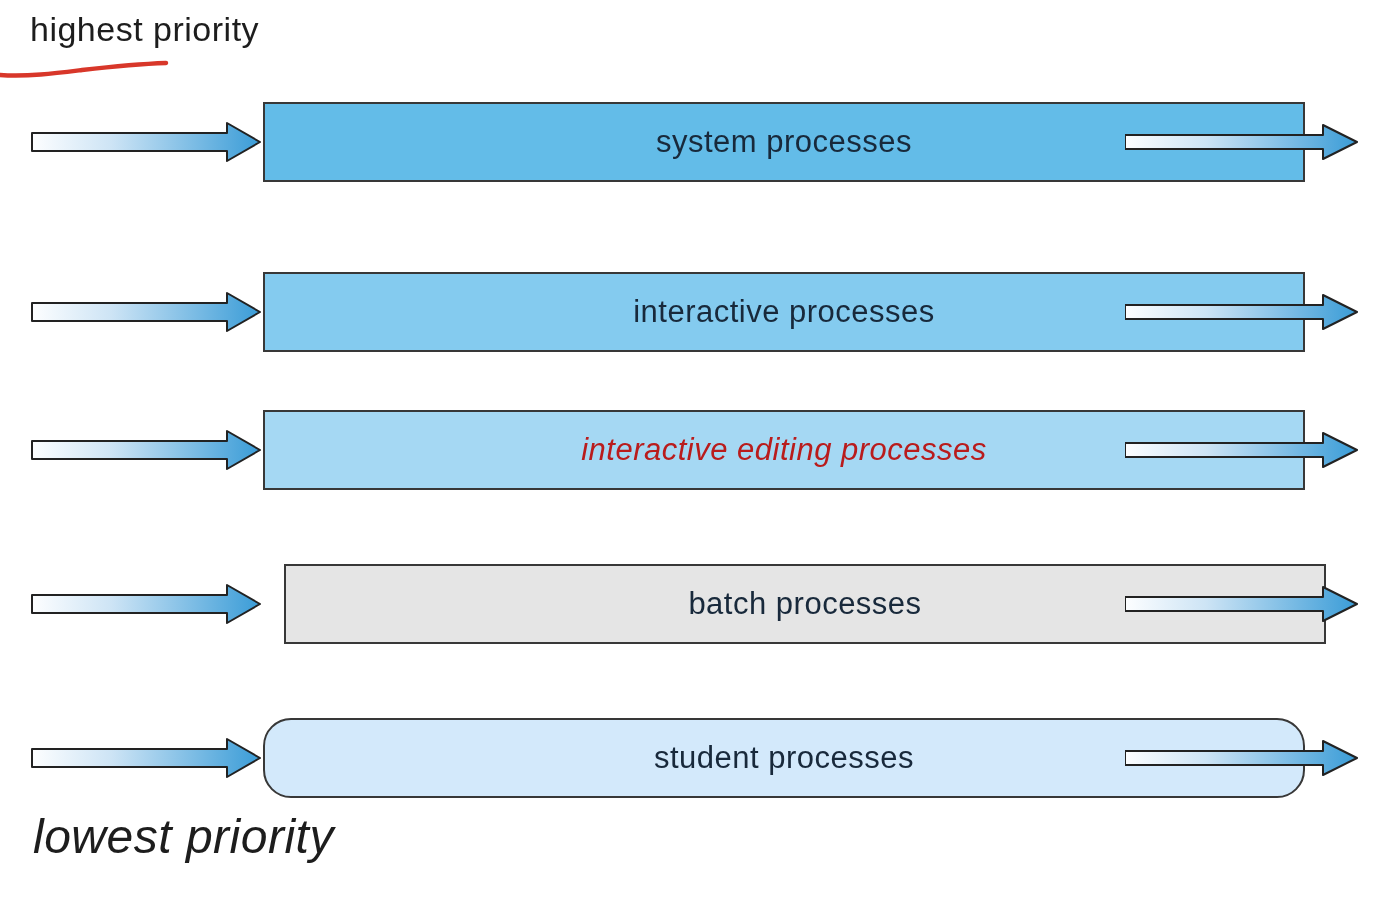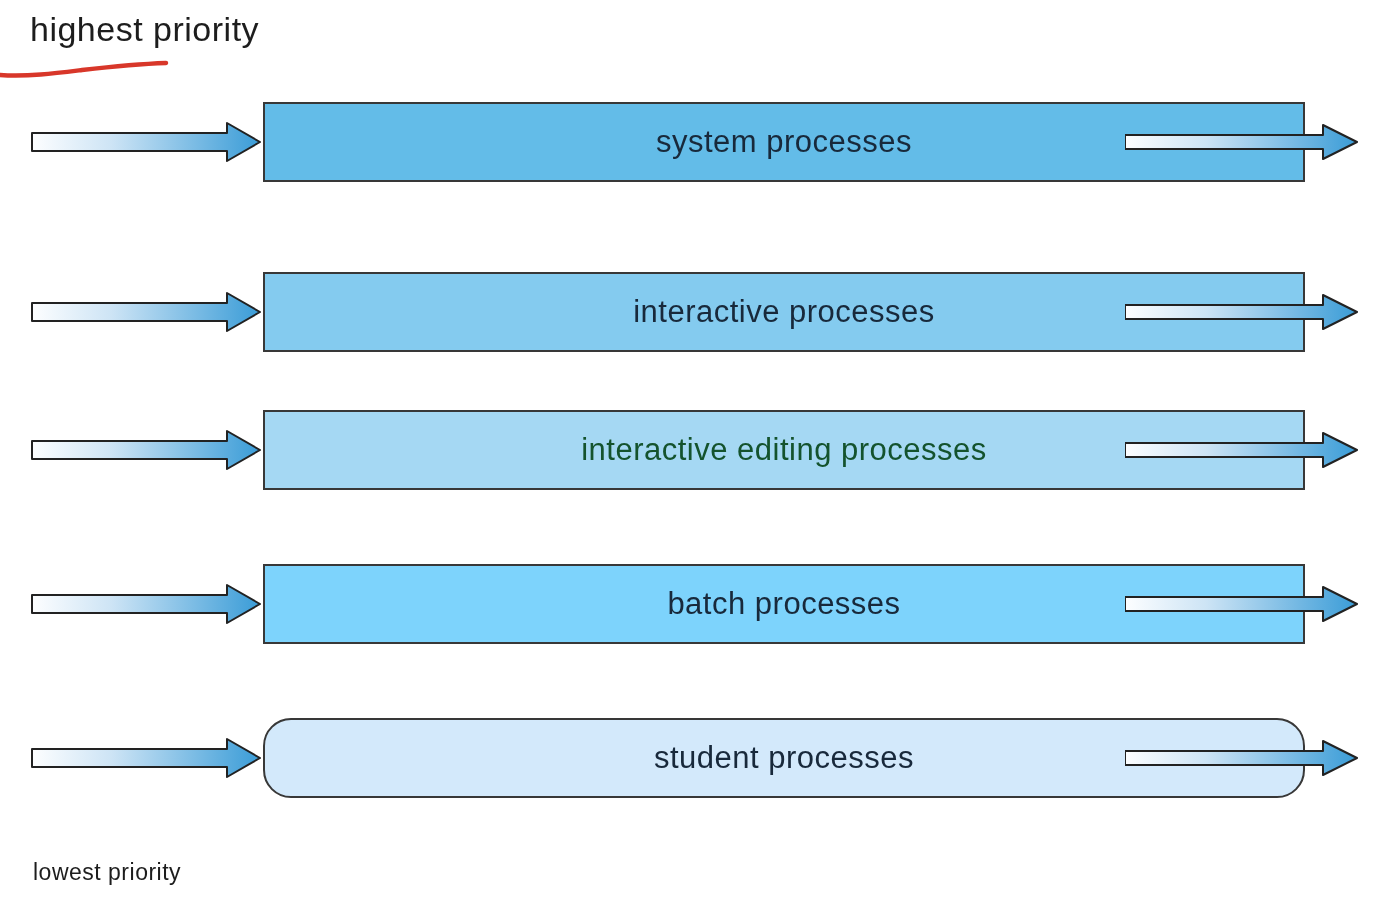--- a/index.html
+++ b/index.html
@@ -21,22 +21,23 @@
     color: #1d1d1d;
     letter-spacing: 0.5px;
   }
   .priority-label.top {
     left: 30px;
     top: 10px;
     font-size: 34px;
   }
   .priority-label.bottom {
     left: 33px;
-    top: 859px;
-    font-size: 23px;
+    top: 809px;
+    font-size: 48px;
+    font-style: italic;
   }
   .underline-svg {
     position: absolute;
     left: 0px;
     top: 56px;
     width: 172px;
     height: 26px;
   }
   .queue-row {
     position: absolute;
@@ -125,32 +126,32 @@
     <svg class="arrow-right" viewBox="0 0 235 44" preserveAspectRatio="none">
       <path d="M0 15 H198 V5 L232 22 L198 39 V29 H0 Z" fill="url(#arrowGrad)" stroke="#222222" stroke-width="2" stroke-linejoin="round"></path>
     </svg>
   </div>
 
   <div class="queue-row" style="top: 410px;">
     <svg class="arrow-left" viewBox="0 0 233 44" preserveAspectRatio="none">
       <path d="M2 13 H197 V3 L230 22 L197 41 V31 H2 Z" fill="url(#arrowGrad)" stroke="#222222" stroke-width="2" stroke-linejoin="round"></path>
     </svg>
     <div class="queue-box" style="background: rgb(165, 216, 243); border-color: rgb(56, 56, 56);">
-      <span class="queue-label" style="color: #14532d;">interactive editing processes</span>
+      <span class="queue-label" style="color: #b91c1c; font-style: italic;">interactive editing processes</span>
     </div>
     <svg class="arrow-right" viewBox="0 0 235 44" preserveAspectRatio="none">
       <path d="M0 15 H198 V5 L232 22 L198 39 V29 H0 Z" fill="url(#arrowGrad)" stroke="#222222" stroke-width="2" stroke-linejoin="round"></path>
     </svg>
   </div>
 
   <div class="queue-row" style="top: 564px;">
     <svg class="arrow-left" viewBox="0 0 233 44" preserveAspectRatio="none">
       <path d="M2 13 H197 V3 L230 22 L197 41 V31 H2 Z" fill="url(#arrowGrad)" stroke="#222222" stroke-width="2" stroke-linejoin="round"></path>
     </svg>
-    <div class="queue-box" style="background: #7dd3fc; border-color: rgb(56, 56, 56);">
+    <div class="queue-box" style="background: #e5e5e5; border-color: rgb(56, 56, 56); margin-left: 21px;">
       <span class="queue-label" style="color: rgb(24, 41, 59);">batch processes</span>
     </div>
     <svg class="arrow-right" viewBox="0 0 235 44" preserveAspectRatio="none">
       <path d="M0 15 H198 V5 L232 22 L198 39 V29 H0 Z" fill="url(#arrowGrad)" stroke="#222222" stroke-width="2" stroke-linejoin="round"></path>
     </svg>
   </div>
 
   <div class="queue-row" style="top: 718px;">
     <svg class="arrow-left" viewBox="0 0 233 44" preserveAspectRatio="none">
       <path d="M2 13 H197 V3 L230 22 L197 41 V31 H2 Z" fill="url(#arrowGrad)" stroke="#222222" stroke-width="2" stroke-linejoin="round"></path>

